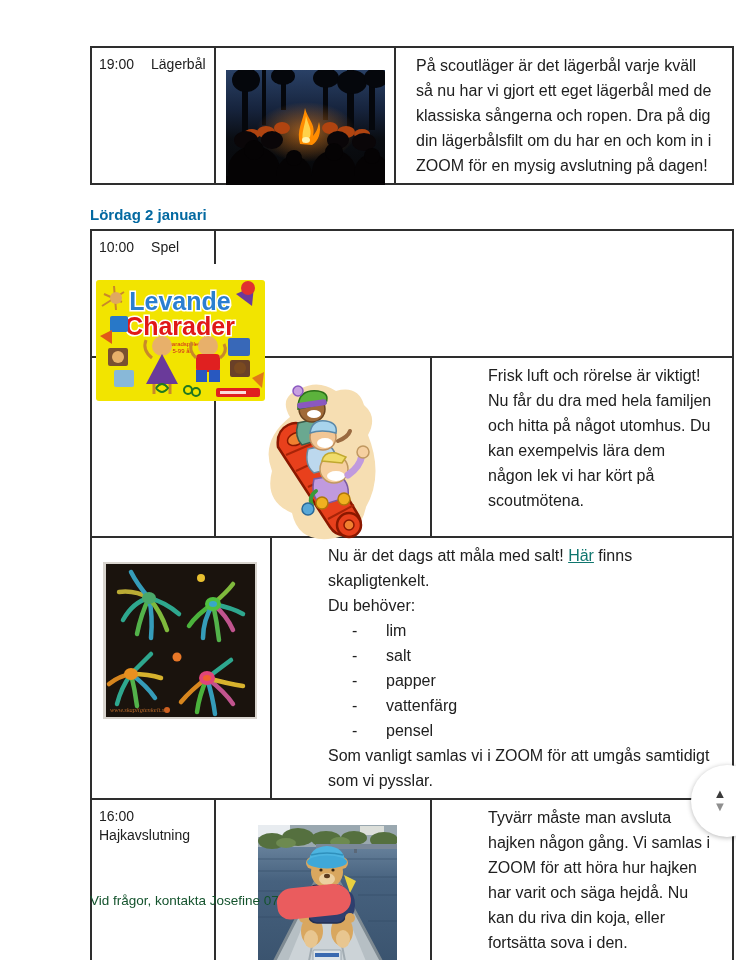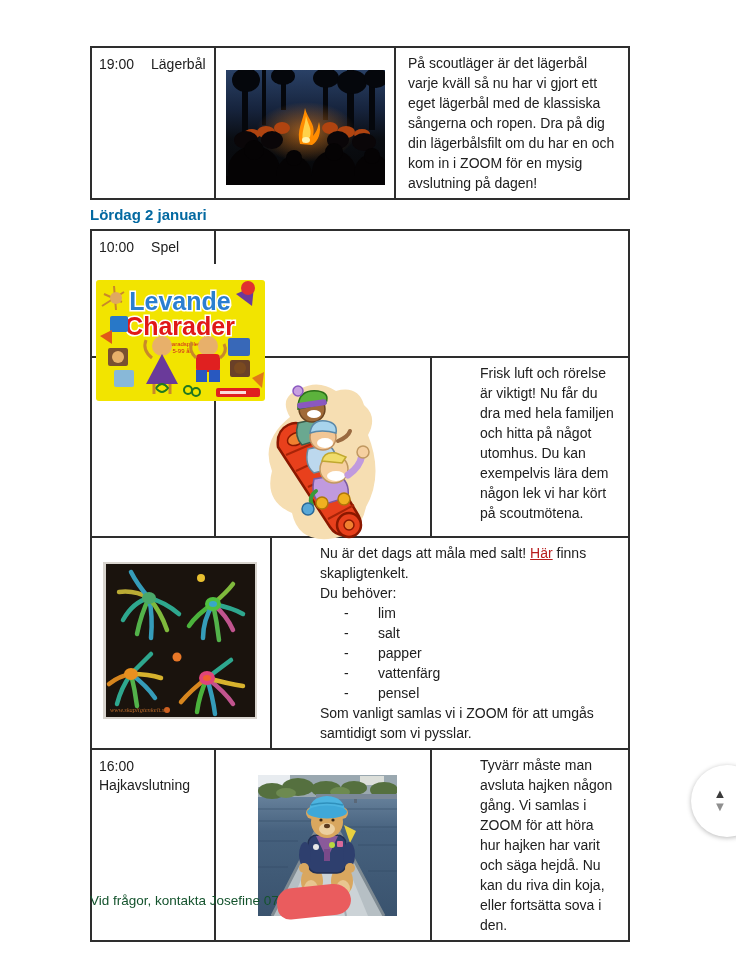--- a/index.html
+++ b/index.html
@@ -1,39 +1,39 @@
 <!DOCTYPE html>
 <html><head>
 <meta charset="utf-8">
 <style>
   html,body{margin:0;padding:0;background:#ffffff;}
   .page{position:relative;width:736px;height:960px;background:#ffffff;overflow:hidden;
         font-family:"Liberation Sans",sans-serif;color:#202020;}
-  .tbl{position:absolute;left:90px;width:540px;border:2px solid #2e2e2e;box-sizing:border-box;background:#fff;}
+  .tbl{position:absolute;left:90px;width:644px;border:2px solid #2e2e2e;box-sizing:border-box;background:#fff;}
   .tbl1{top:46px;}
   .tbl2{top:229px;}
   .trow{display:flex;align-items:stretch;}
   .trow + .trow{border-top:2px solid #2e2e2e;gap:36px;}
   .c1{width:124px;box-sizing:border-box;border-right:2px solid #2e2e2e;padding:7px 4px 7px 7px;
       font-size:14px;line-height:19px;}
   .c1 .time{display:inline-block;margin-right:17px;}
   .c2{width:180px;box-sizing:border-box;border-right:2px solid #2e2e2e;position:relative;}
-  .c3{flex:1;padding:5px 12px;font-size:14px;line-height:20px;}
+  .c3{flex:1;padding:5px 20px;font-size:16px;line-height:25px;}
   .r-lagerbal{min-height:125px;}
   .r-spel{min-height:125px;flex-direction:column;}
   .r-utelek{min-height:178px;}
   .r-pyssel{min-height:173px;}
   .r-hajk{min-height:160px;}
   .imgwrap{position:absolute;margin-top:13px;}
   .imgwrap svg{display:block;}
   .heading{position:absolute;left:90px;top:206px;font-size:15px;font-weight:bold;color:#0369a1;}
   .footer{position:absolute;left:90px;top:893px;font-size:13.5px;color:#14532d;}
   .redact{position:absolute;left:277px;top:886px;width:74px;height:31px;background:#ea5c5e;
           border-radius:16px 18px 16px 13px / 14px 17px 15px 13px;transform:rotate(-6deg);}
-  .doclink{color:#b91c1c;text-decoration:underline;cursor:pointer;text-align:right;}
+  .doclink{color:#0f766e;text-decoration:underline;cursor:pointer;text-align:right;}
   .dashlist{margin:0 0 0 18px;}
   .dashitem{display:flex;}
   .dashitem .dash{width:34px;text-align:left;padding-left:6px;}
   .scrollwidget{position:absolute;left:691px;top:765px;width:72px;height:72px;border-radius:50%;
                 background:#ffffff;box-shadow:0 1px 5px rgba(0,0,0,0.28);
                 display:flex;flex-direction:column;align-items:center;justify-content:center;}
   .scrollwidget .tri{font-size:13px;line-height:12px;height:13px;display:block;
                      margin-left:-14px;cursor:pointer;}
   .tri-up{color:#3a3a3a;}
   .tri-down{color:#8f8f8f;}

